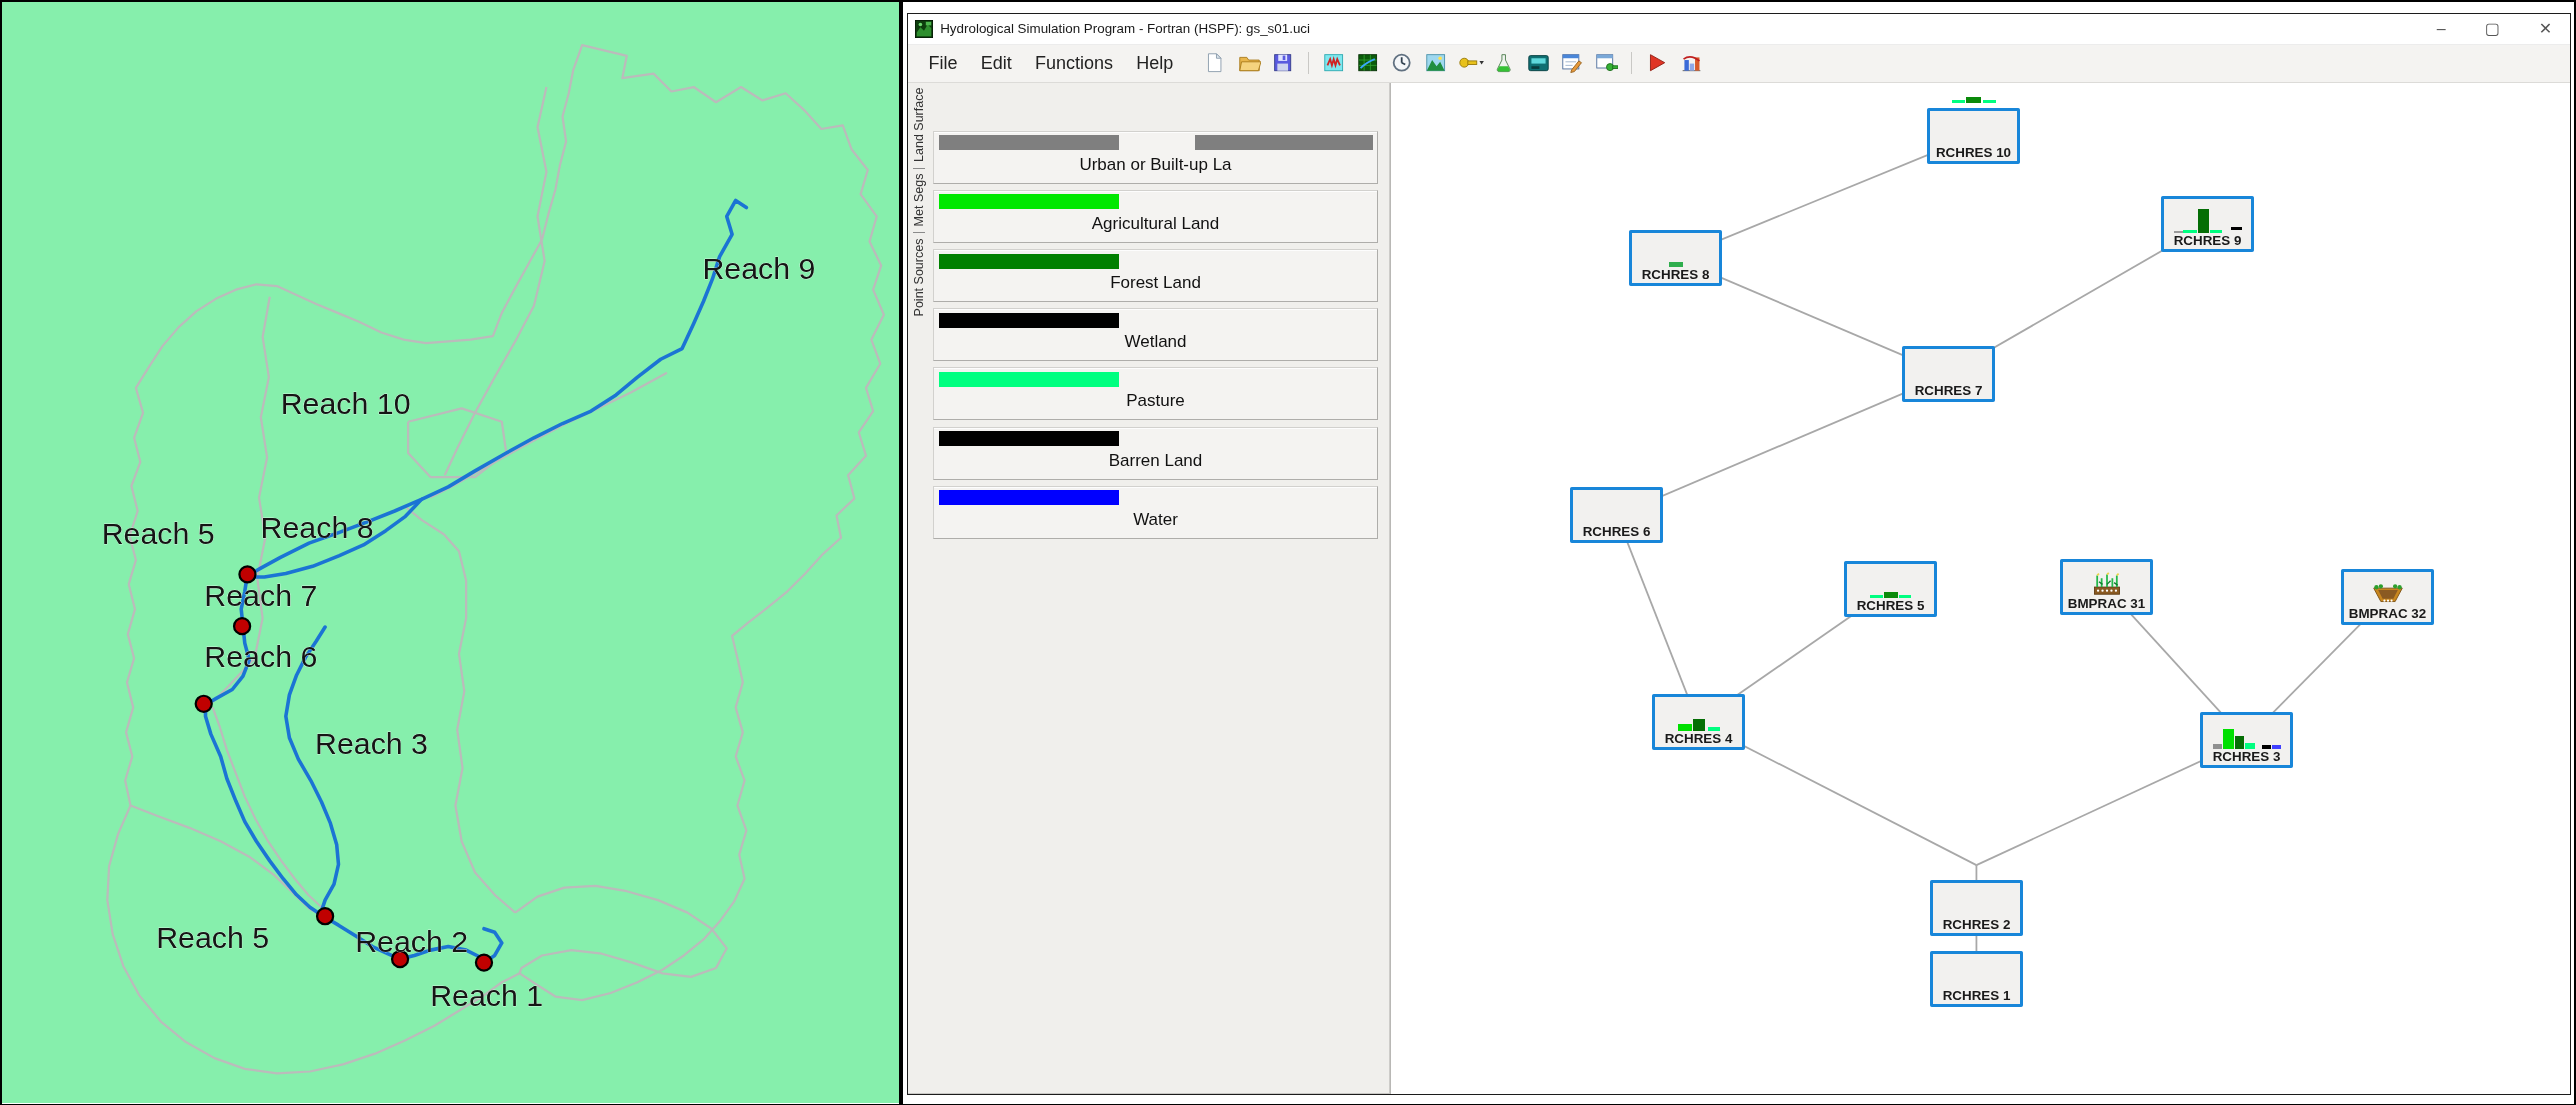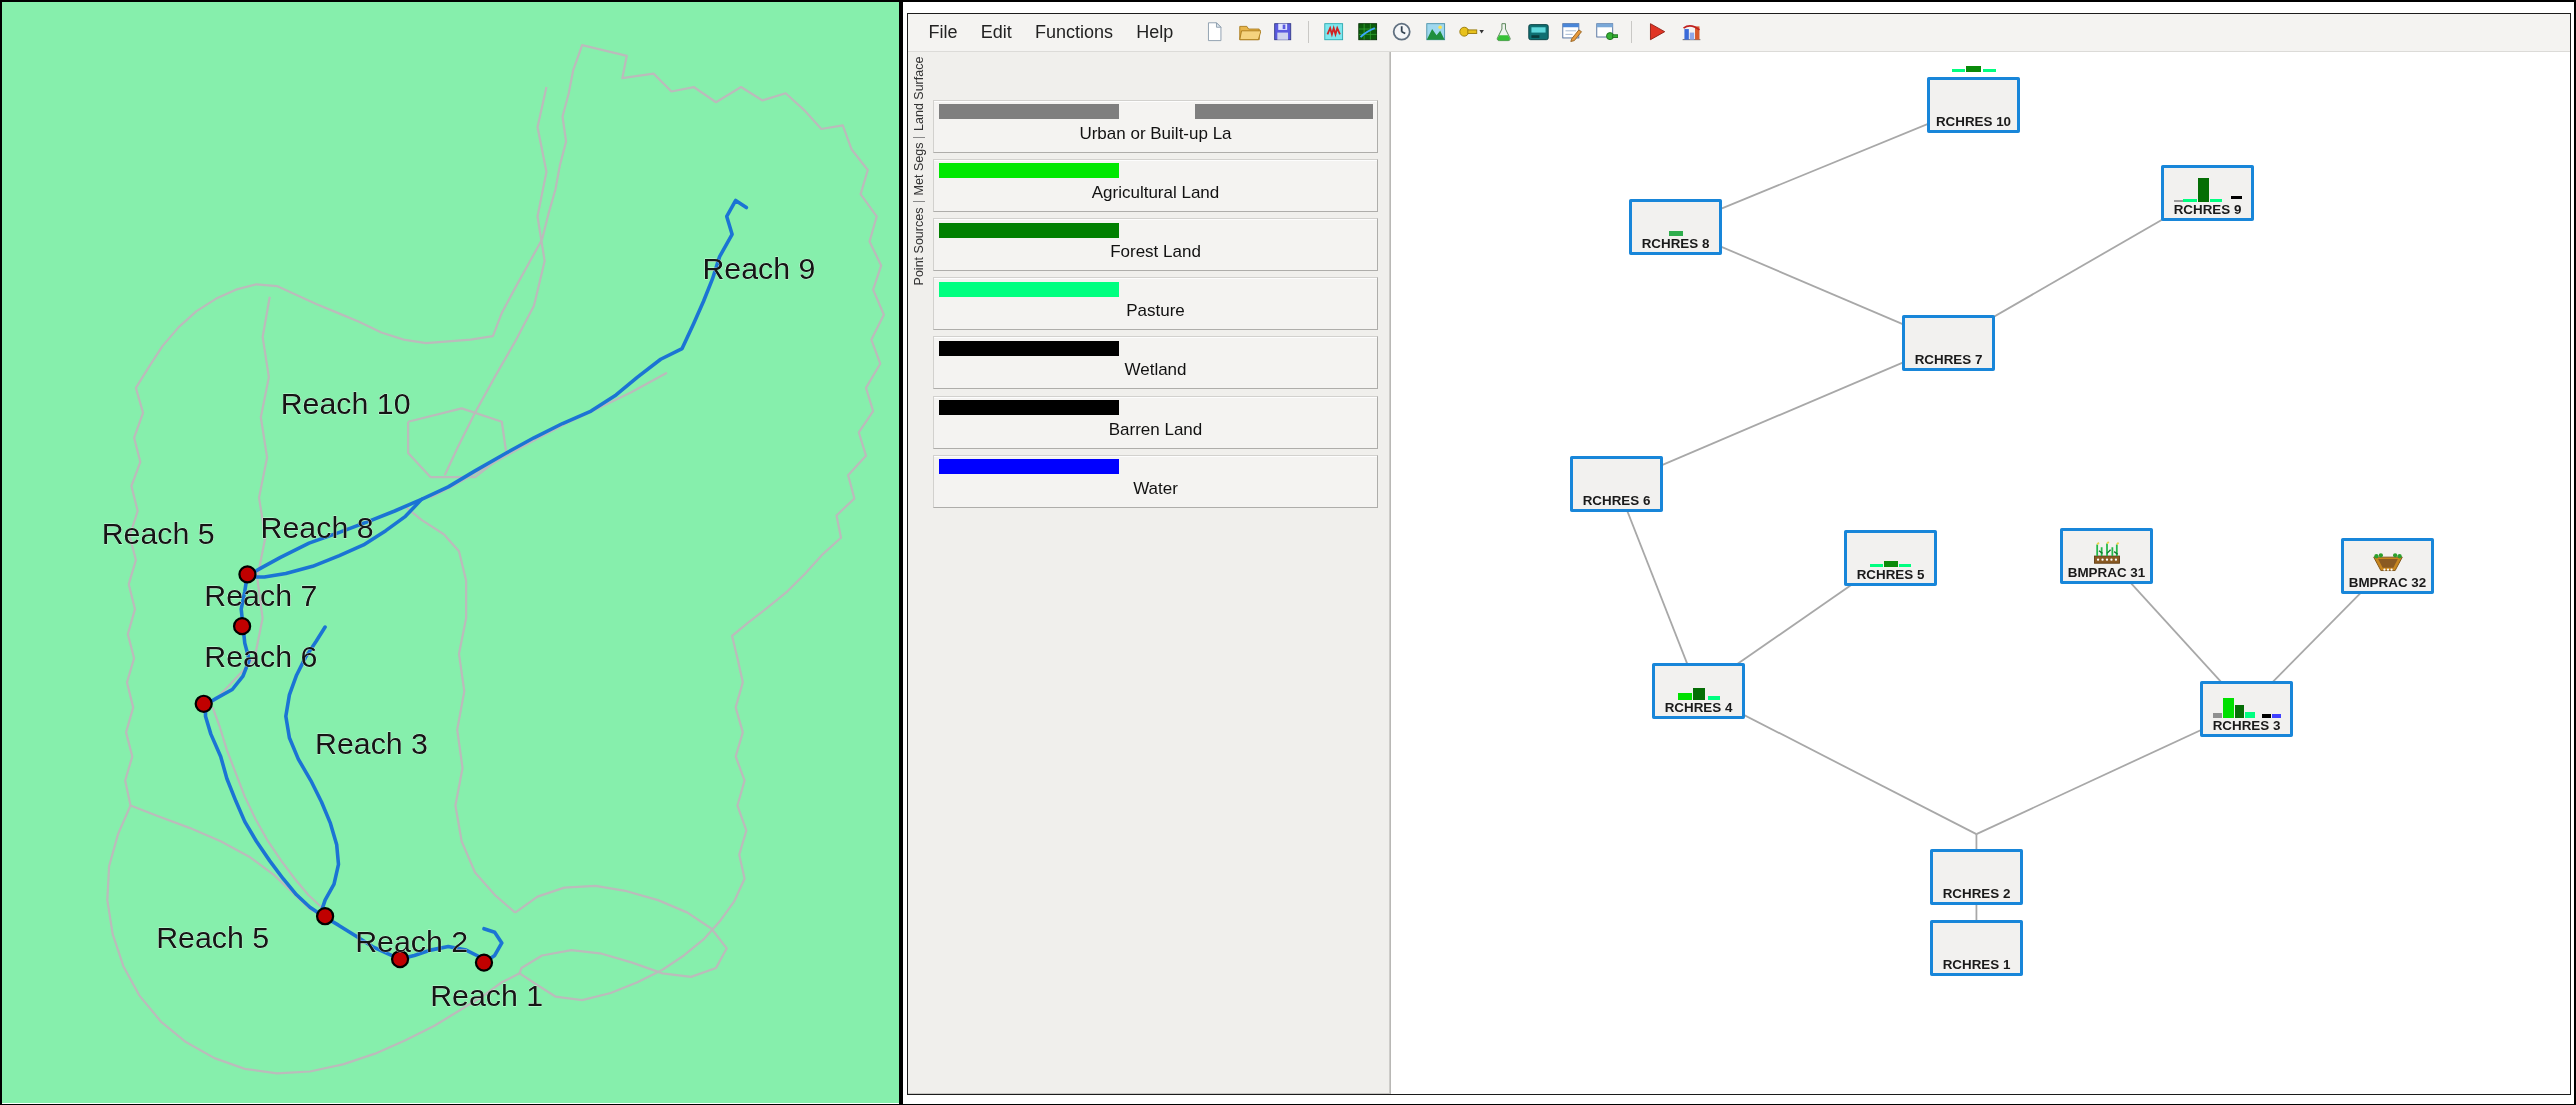--- a/index.html
+++ b/index.html
@@ -89,20 +89,34 @@
           <text x="459" y="1064" text-anchor="middle" font-size="34" font-family="Liberation Sans, sans-serif" fill="#151515" stroke="#ffffff" stroke-width="0.5" paint-order="stroke">Reach 2</text>
           <text x="543" y="1125" text-anchor="middle" font-size="34" font-family="Liberation Sans, sans-serif" fill="#151515" stroke="#ffffff" stroke-width="0.5" paint-order="stroke">Reach 1</text>
         </g>
     </svg>
   </div>
 
   <div class="divider"></div>
 
   <div class="hspf">
 
+    <div class="titlebar">
+      <svg class="app-ico" viewBox="0 0 20 20">
+        <rect x="0" y="0" width="20" height="20" fill="#0d3d0d" stroke="#000"></rect>
+        <path d="M2,14 L6,8 10,12 14,5 18,9 18,18 2,18 Z" fill="#2e8f2e"></path>
+        <circle cx="6" cy="5" r="2" fill="#6fd86f"></circle>
+        <rect x="12" y="2" width="6" height="4" fill="#4db84d"></rect>
+      </svg>
+      <span class="title-text">Hydrological Simulation Program - Fortran (HSPF): gs_s01.uci</span>
+      <div class="win-btns">
+        <span class="win-btn">–</span>
+        <span class="win-btn">▢</span>
+        <span class="win-btn">✕</span>
+      </div>
+    </div>
 
     <div class="menubar">
       <span class="menu-item">File</span>
       <span class="menu-item">Edit</span>
       <span class="menu-item">Functions</span>
       <span class="menu-item">Help</span>
       <div class="toolbar" id="toolbar">
           <div class="tb-btn">
             <svg width="21.4" height="21.4" viewBox="0 0 24 24">
               <path d="M5,2 h9 l5,5 v15 h-14 Z" fill="#fff" stroke="#8899aa"></path>
@@ -222,26 +236,26 @@
             </div>
             <div class="lrow">
               <div class="lbar" style="background: rgb(0, 232, 0); width: 180px;"></div>
               <div class="llabel">Agricultural Land</div>
             </div>
             <div class="lrow">
               <div class="lbar" style="background: rgb(0, 128, 0); width: 180px;"></div>
               <div class="llabel">Forest Land</div>
             </div>
             <div class="lrow">
+              <div class="lbar" style="background: rgb(0, 0, 0); width: 180px;"></div>
+              <div class="llabel">Wetland</div>
+            </div>
+            <div class="lrow">
               <div class="lbar" style="background: rgb(0, 255, 128); width: 180px;"></div>
               <div class="llabel">Pasture</div>
-            </div>
-            <div class="lrow">
-              <div class="lbar" style="background: rgb(0, 0, 0); width: 180px;"></div>
-              <div class="llabel">Wetland</div>
             </div>
             <div class="lrow">
               <div class="lbar" style="background: rgb(0, 0, 0); width: 180px;"></div>
               <div class="llabel">Barren Land</div>
             </div>
             <div class="lrow">
               <div class="lbar" style="background: rgb(0, 0, 255); width: 180px;"></div>
               <div class="llabel">Water</div>
             </div>
           </div>

